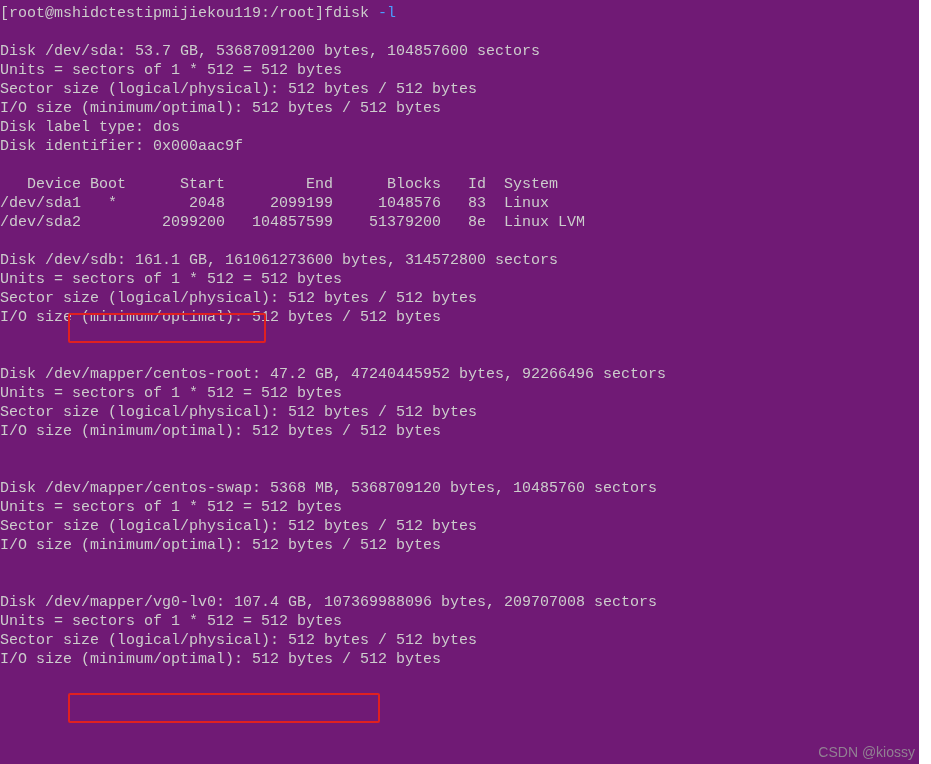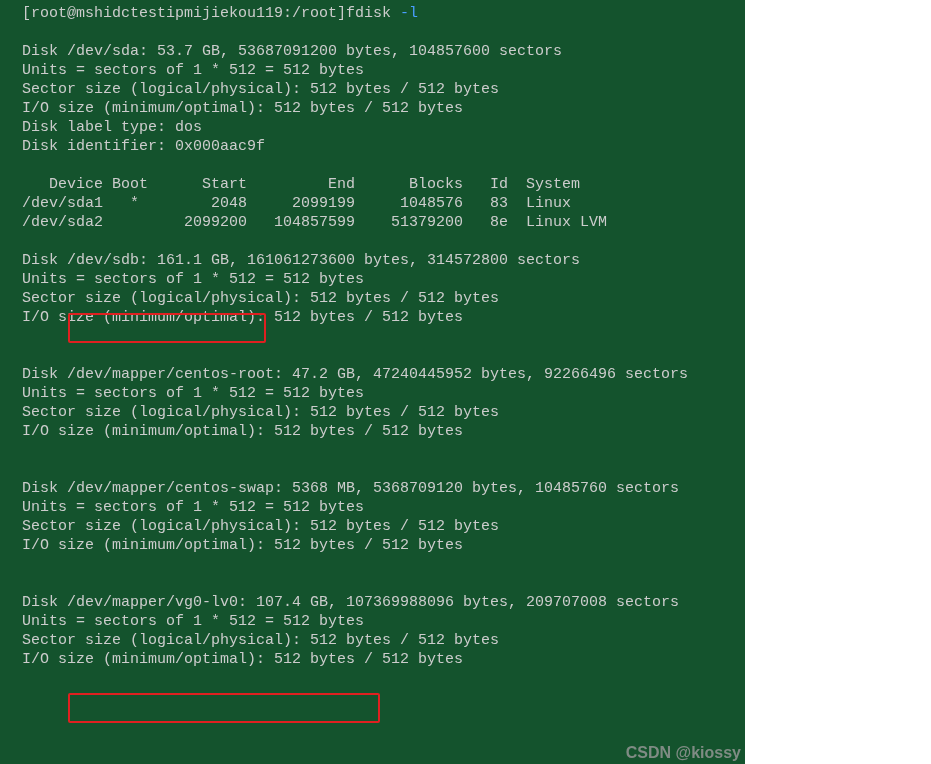--- a/index.html
+++ b/index.html
@@ -2,28 +2,28 @@
 <html><head>
 <meta charset="utf-8">
 <style>
   body {
     margin: 0;
     padding: 0;
     background: #fff;
     font-family: sans-serif;
   }
   .terminal {
-    width: 745px;
+    width: 919px;
     height: 764px;
-    background: #14532d;
+    background: #701a75;
     color: #ccc;
     font-family: "Courier New", Consolas, monospace;
     font-size: 15px;
     line-height: 19px;
-    padding: 4px 22px;
+    padding: 4px 0;
     box-sizing: border-box;
     white-space: pre;
     position: relative;
     overflow: hidden;
   }
   .prompt-line {
     display: inline;
   }
   .prompt {
     color: #ccc;
@@ -52,23 +52,22 @@
     top: 693px;
     width: 308px;
     height: 26px;
   }
   .watermark {
     position: absolute;
     right: 4px;
     bottom: 2px;
     color: #9a9a9a;
     font-family: sans-serif;
-    font-size: 16px;
+    font-size: 14px;
     opacity: 0.8;
-    font-weight: bold;
   }
 </style>
 </head>
 <body>
 
 <div class="terminal"><span class="prompt-line"><span class="prompt">[root@mshidctestipmijiekou119:/root]</span><span class="cmd">fdisk</span> <span class="flag">-l</span></span>
 
 <span>Disk /dev/sda: 53.7 GB, 53687091200 bytes, 104857600 sectors</span>
 <span>Units = sectors of 1 * 512 = 512 bytes</span>
 <span>Sector size (logical/physical): 512 bytes / 512 bytes</span>

